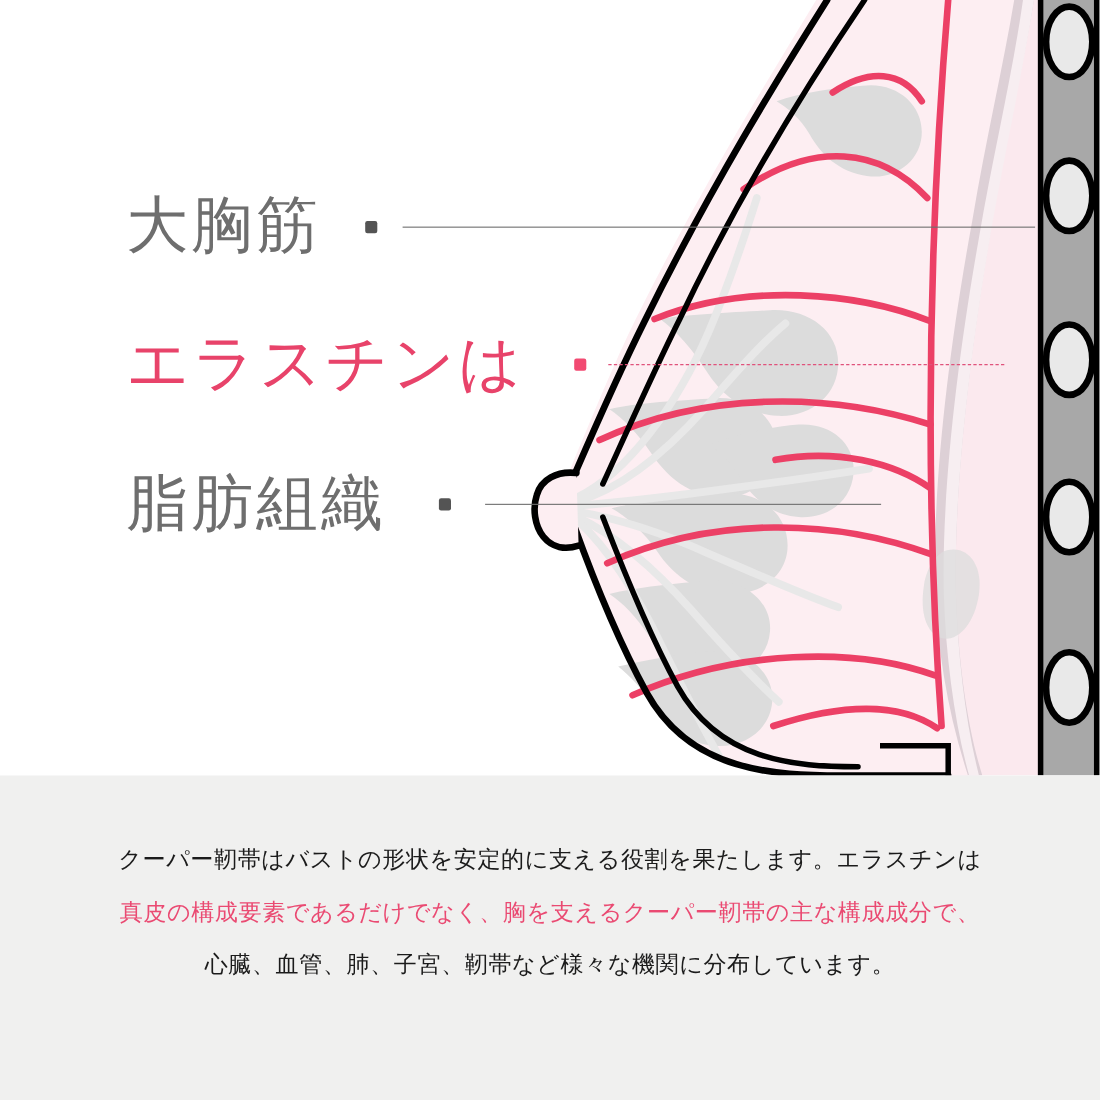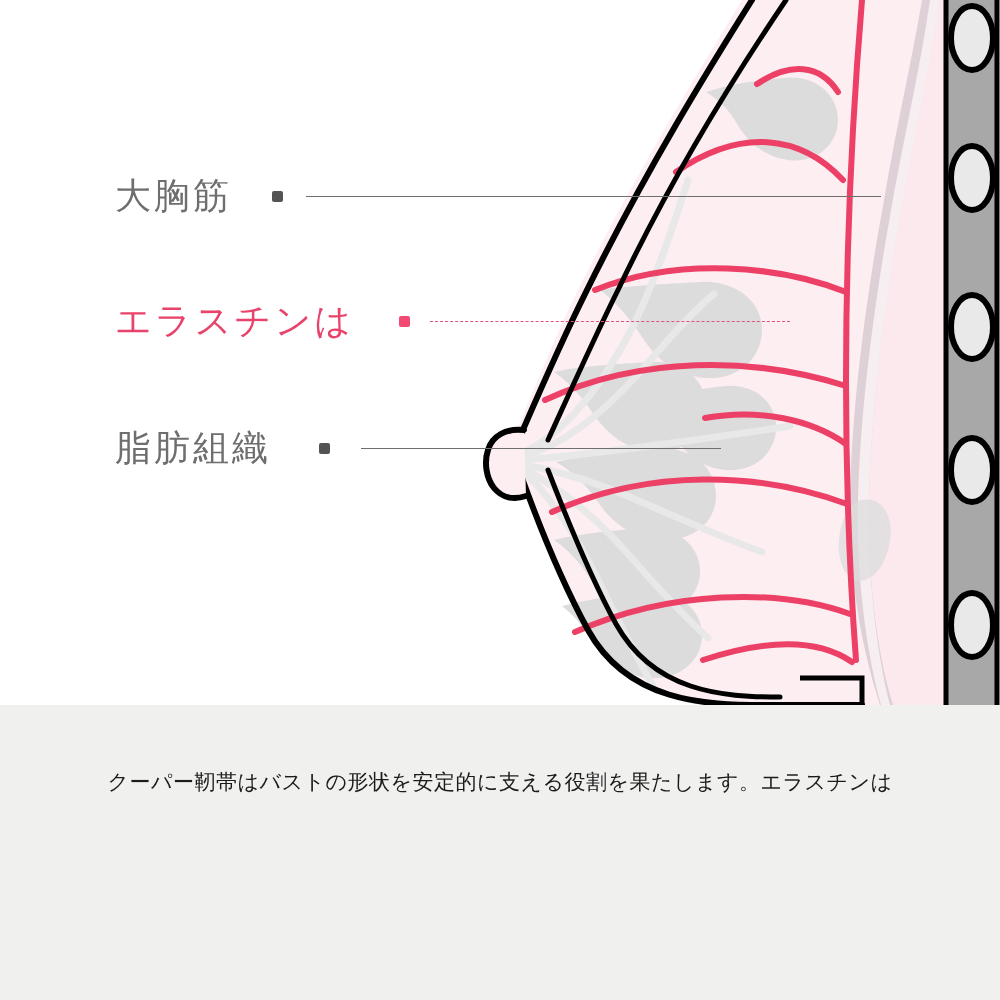--- a/index.html
+++ b/index.html
@@ -43,21 +43,21 @@
 
   
   .label-row {
     position: absolute;
     display: flex;
     align-items: center;
     white-space: nowrap;
   }
   .label-text {
     font-family: "Liberation Serif", "DejaVu Serif", serif;
-    font-size: 36px;
+    font-size: 56px;
     letter-spacing: 3px;
     line-height: 1;
   }
   .label-text.muscle { color: #6e6e6e; }
   .label-text.ligament { color: #e8436a; }
   .label-text.fat { color: #6e6e6e; }
 
   .marker {
     width: 11px;
     height: 11px;
@@ -303,15 +303,17 @@
     <div class="label-row" id="label-fat">
       <span class="label-text fat">脂肪組織</span>
       <span class="marker dark"></span>
       <span class="leader solid"></span>
     </div>
 
   </div>
 
   <div id="caption-panel">
     <div class="caption-line black">クーパー靭帯はバストの形状を安定的に支える役割を果たします。エラスチンは</div>
+    <div class="caption-line pink">真皮の構成要素であるだけでなく、胸を支えるクーパー靭帯の主な構成成分で、</div>
+    <div class="caption-line black">心臓、血管、肺、子宮、靭帯など様々な機関に分布しています。</div>
   </div>
 
 </div>
 
 </body></html>

